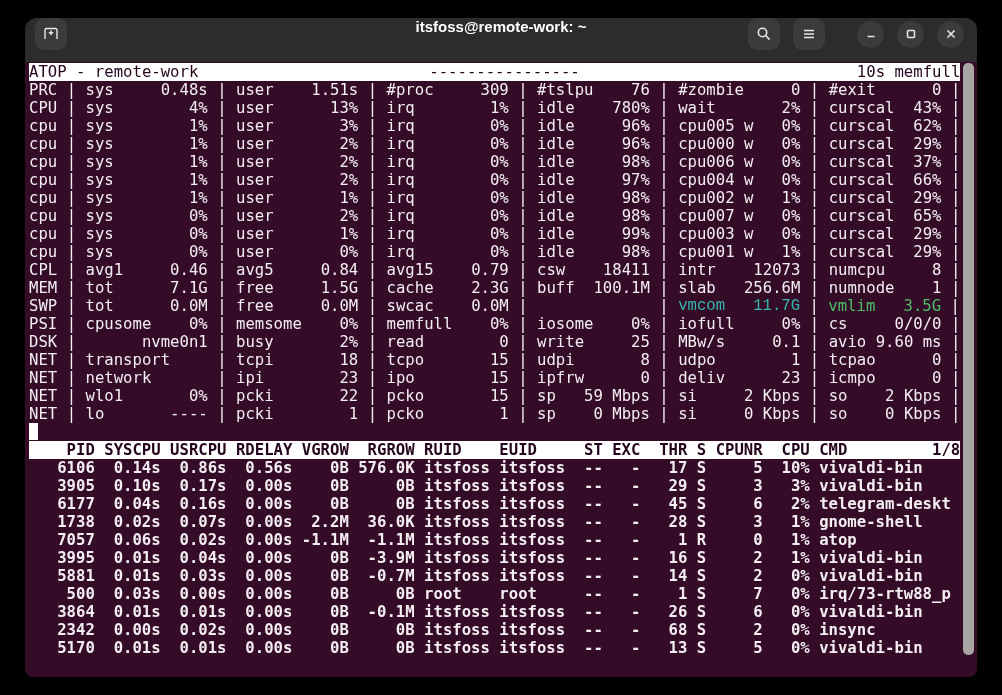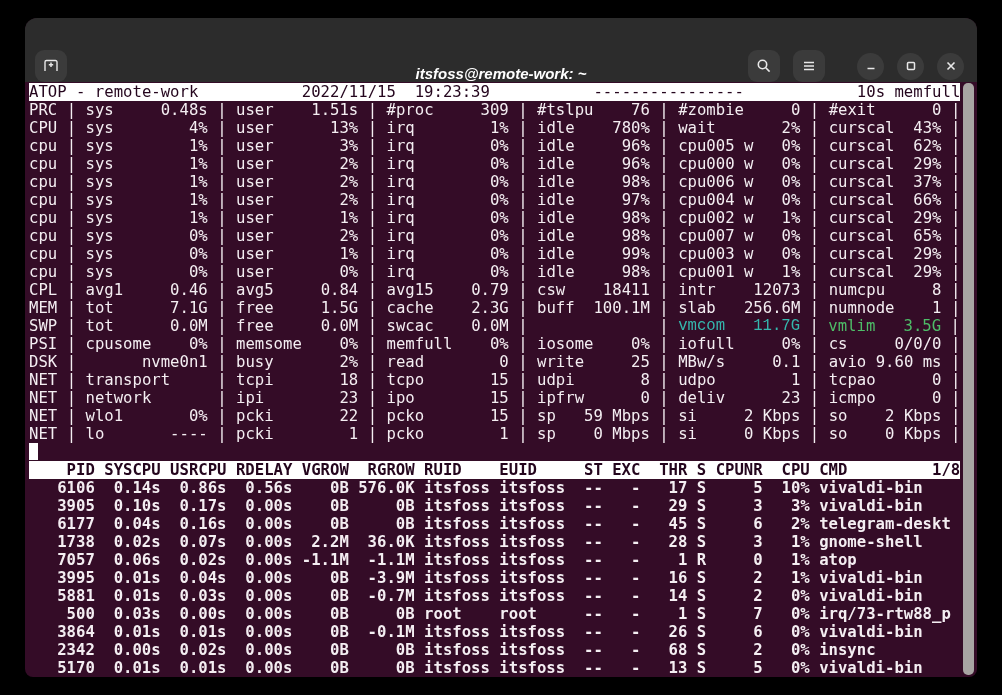--- a/index.html
+++ b/index.html
@@ -2,42 +2,42 @@
 <html style="--term-bg: #340c27; --fg: #f4eef2; --hdr-bg: #ffffff; --hdr-fg: #24051d; --cyan: #35b8ae; --green: #4ebd68;"><head>
 <meta charset="utf-8">
 <style>
   html,body{margin:0;padding:0;}
   body{width:1002px;height:695px;background:#000;position:relative;overflow:hidden;
        font-family:"Liberation Sans",sans-serif;}
   .window{position:absolute;left:25px;top:18px;width:952px;height:659px;
           border-radius:12px 12px 8px 8px;overflow:hidden;background:var(--term-bg);
           box-shadow:0 6px 24px rgba(0,0,0,.6);}
   
-  .titlebar{height:64px;background:#2c2c2c;position:relative;display:flex;align-items:flex-end;font-style:italic;}
+  .titlebar{height:44px;background:#2c2c2c;position:relative;display:flex;align-items:flex-start;}
   .tb-title{position:absolute;left:0;right:0;text-align:center;color:#fff;
             font-weight:bold;font-size:15px;pointer-events:none;}
   .tb-btn{border:none;outline:none;cursor:pointer;display:flex;align-items:center;
           justify-content:center;background:#3b3b3b;color:#e8e8e8;padding:0;}
   .sq{width:32px;height:32px;border-radius:9px;}
   .ci{width:27px;height:27px;border-radius:50%;}
   .tb-left{margin-left:10px;}
   .tb-right{margin-left:auto;display:flex;align-items:center;gap:13px;margin-right:13px;}
   .tb-gap{width:6px;}
   .icon svg{display:block;}
   
   .term{position:relative;height:607px;box-sizing:border-box;padding:1px 0 0 4px;
         font-family:"DejaVu Sans Mono","Liberation Mono",monospace;
         font-size:15.63px;line-height:18px;color:var(--fg);}
   .t-line{white-space:pre;height:18px;}
   .t-label{display:inline-block;vertical-align:top;}
   .t-cell{display:inline-flex;justify-content:space-between;vertical-align:top;white-space:pre;}
   .cyan{color:var(--cyan);font-family:Liberation Mono, monospace;}
   .green{color:var(--green);}
   .line-white{background:var(--hdr-bg);color:var(--hdr-fg);}
-  .atop-header{display:flex;white-space:pre;width:99ch;height:18px;}
+  .atop-header{display:flex;white-space:pre;width:99ch;height:18px;gap:24px;}
   .ah-name{width:29ch;}
   .ah-dt{width:20ch;}
   .ah-dash{margin-left:11ch;}
   .ah-elapsed{margin-left:auto;}
   .proc-head,.proc-row{display:grid;white-space:pre;width:99ch;height:18px;font-weight:bold;}
   .a-r{text-align:right;}
   .a-l{text-align:left;}
   .pad1{padding-left:1ch;border-radius:7px;}
   .cmd-head{display:flex;justify-content:space-between;}
   .cursor-line{height:18px;}
@@ -97,21 +97,20 @@
             <path d="M2.5 2.5 L9.5 9.5 M9.5 2.5 L2.5 9.5"></path>
           </svg>
         </span>
       </button>
     </div>
   </div>
 
   <div class="term">
     <div class="atop-header line-white">
       <span class="ah-name">ATOP - remote-work</span>
-      <span class="ah-dt">2022/11/15  19:23:39</span>
       <span class="ah-dash">----------------</span>
       <span class="ah-elapsed">10s memfull</span>
     </div>
 
     <div id="panel">
         <div class="t-line"><span class="t-label">PRC</span> | <span class="t-cell" style="width: 13ch;"><span>sys</span><span>0.48s</span></span> | <span class="t-cell" style="width: 13ch;"><span>user</span><span>1.51s</span></span> | <span class="t-cell" style="width: 13ch;"><span>#proc</span><span>309</span></span> | <span class="t-cell" style="width: 12ch;"><span>#tslpu</span><span>76</span></span> | <span class="t-cell" style="width: 13ch;"><span>#zombie</span><span>0</span></span> | <span class="t-cell" style="width: 12ch;"><span>#exit</span><span>0</span></span> |</div>
         <div class="t-line"><span class="t-label">CPU</span> | <span class="t-cell" style="width: 13ch;"><span>sys</span><span>4%</span></span> | <span class="t-cell" style="width: 13ch;"><span>user</span><span>13%</span></span> | <span class="t-cell" style="width: 13ch;"><span>irq</span><span>1%</span></span> | <span class="t-cell" style="width: 12ch;"><span>idle</span><span>780%</span></span> | <span class="t-cell" style="width: 13ch;"><span>wait</span><span>2%</span></span> | <span class="t-cell" style="width: 12ch;"><span>curscal</span><span>43%</span></span> |</div>
         <div class="t-line"><span class="t-label">cpu</span> | <span class="t-cell" style="width: 13ch;"><span>sys</span><span>1%</span></span> | <span class="t-cell" style="width: 13ch;"><span>user</span><span>3%</span></span> | <span class="t-cell" style="width: 13ch;"><span>irq</span><span>0%</span></span> | <span class="t-cell" style="width: 12ch;"><span>idle</span><span>96%</span></span> | <span class="t-cell" style="width: 13ch;"><span>cpu005 w</span><span>0%</span></span> | <span class="t-cell" style="width: 12ch;"><span>curscal</span><span>62%</span></span> |</div>
         <div class="t-line"><span class="t-label">cpu</span> | <span class="t-cell" style="width: 13ch;"><span>sys</span><span>1%</span></span> | <span class="t-cell" style="width: 13ch;"><span>user</span><span>2%</span></span> | <span class="t-cell" style="width: 13ch;"><span>irq</span><span>0%</span></span> | <span class="t-cell" style="width: 12ch;"><span>idle</span><span>96%</span></span> | <span class="t-cell" style="width: 13ch;"><span>cpu000 w</span><span>0%</span></span> | <span class="t-cell" style="width: 12ch;"><span>curscal</span><span>29%</span></span> |</div>
         <div class="t-line"><span class="t-label">cpu</span> | <span class="t-cell" style="width: 13ch;"><span>sys</span><span>1%</span></span> | <span class="t-cell" style="width: 13ch;"><span>user</span><span>2%</span></span> | <span class="t-cell" style="width: 13ch;"><span>irq</span><span>0%</span></span> | <span class="t-cell" style="width: 12ch;"><span>idle</span><span>98%</span></span> | <span class="t-cell" style="width: 13ch;"><span>cpu006 w</span><span>0%</span></span> | <span class="t-cell" style="width: 12ch;"><span>curscal</span><span>37%</span></span> |</div>

